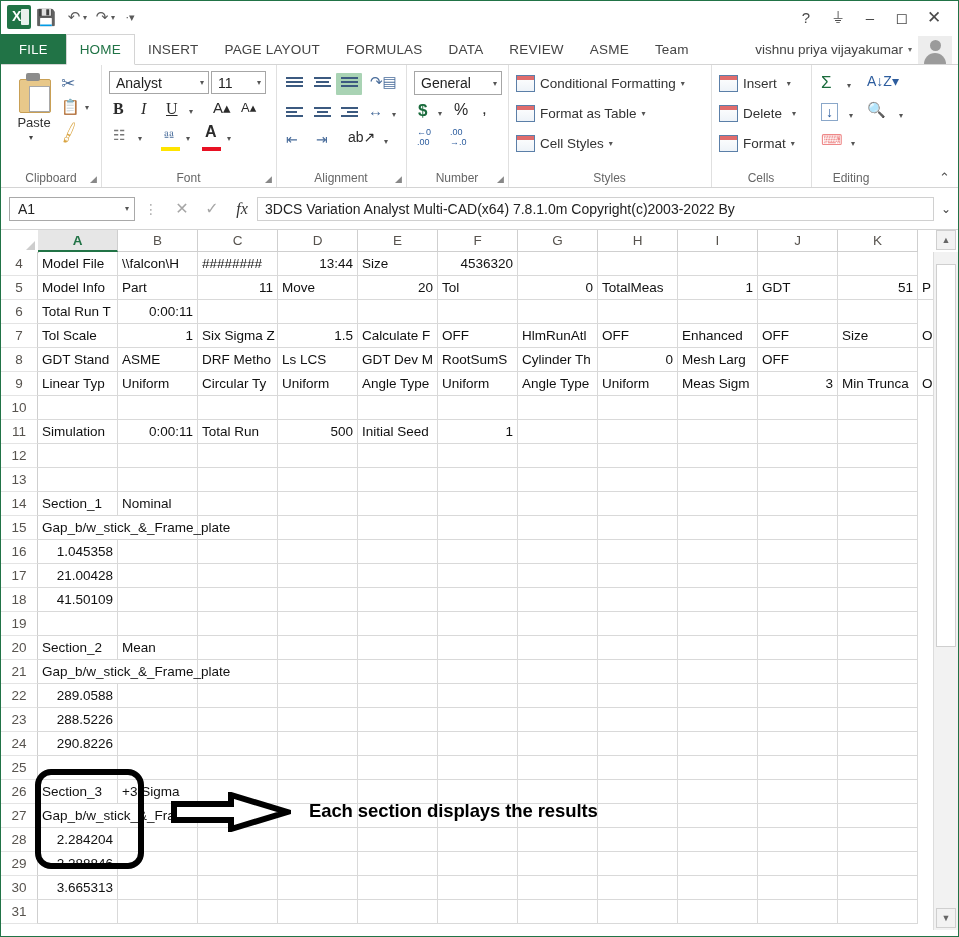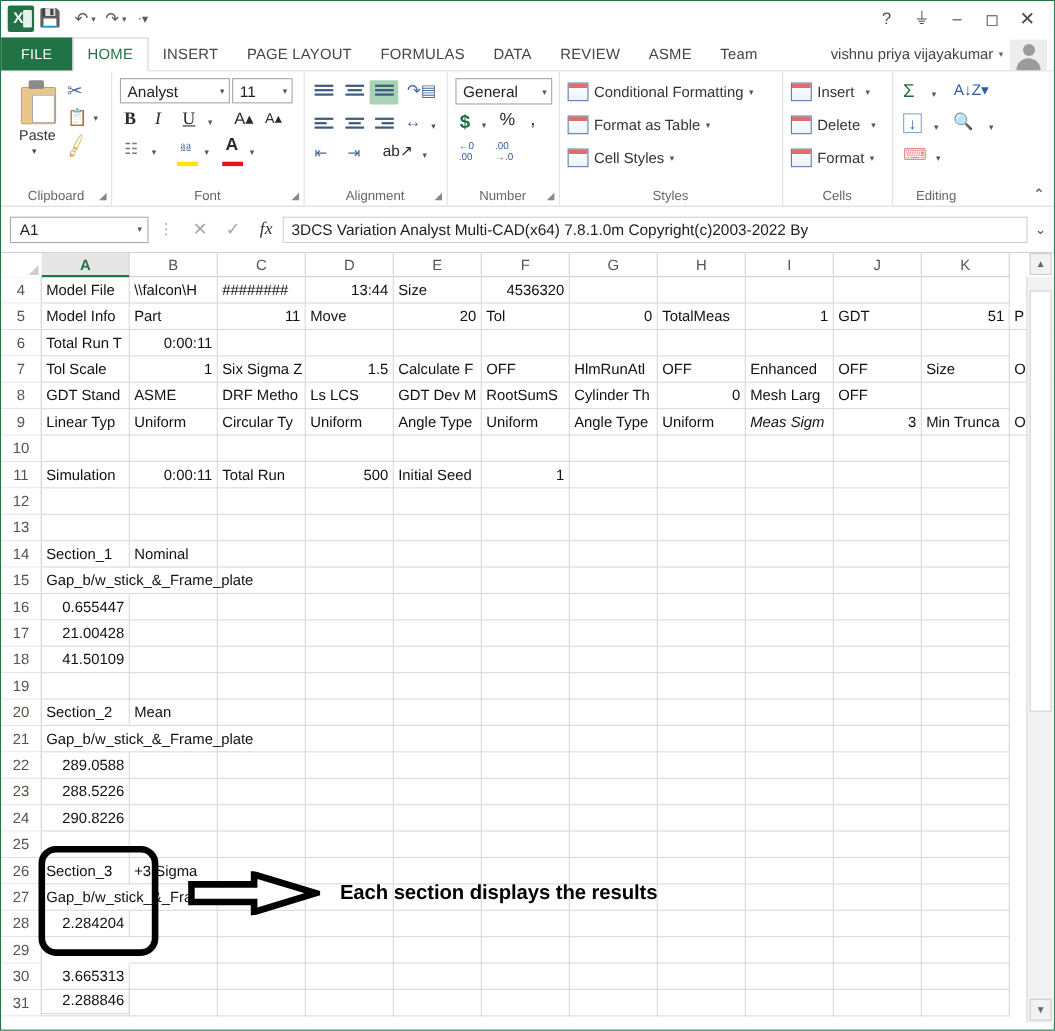--- a/index.html
+++ b/index.html
@@ -475,21 +475,21 @@
         <div class="cell l" style="left: 757px; top: 118px; width: 80px;">OFF</div>
         <div class="cell" style="left: 837px; top: 118px; width: 80px;"></div>
         <div class="cell l" style="left: 37px; top: 142px; width: 80px;">Linear Typ</div>
         <div class="cell l" style="left: 117px; top: 142px; width: 80px;">Uniform</div>
         <div class="cell l" style="left: 197px; top: 142px; width: 80px;">Circular Ty</div>
         <div class="cell l" style="left: 277px; top: 142px; width: 80px;">Uniform</div>
         <div class="cell l" style="left: 357px; top: 142px; width: 80px;">Angle Type</div>
         <div class="cell l" style="left: 437px; top: 142px; width: 80px;">Uniform</div>
         <div class="cell l" style="left: 517px; top: 142px; width: 80px;">Angle Type</div>
         <div class="cell l" style="left: 597px; top: 142px; width: 80px;">Uniform</div>
-        <div class="cell l" style="left: 677px; top: 142px; width: 80px; font-style: italic;">Meas Sigm</div>
+        <div class="cell l" style="left: 677px; top: 142px; width: 80px;">Meas Sigm</div>
         <div class="cell r" style="left: 757px; top: 142px; width: 80px;">3</div>
         <div class="cell l" style="left: 837px; top: 142px; width: 80px;">Min Trunca</div>
         <div class="cell l" style="left: 917px; top: 142px; width: 80px;">O</div>
         <div class="cell" style="left: 37px; top: 166px; width: 80px;"></div>
         <div class="cell" style="left: 117px; top: 166px; width: 80px;"></div>
         <div class="cell" style="left: 197px; top: 166px; width: 80px;"></div>
         <div class="cell" style="left: 277px; top: 166px; width: 80px;"></div>
         <div class="cell" style="left: 357px; top: 166px; width: 80px;"></div>
         <div class="cell" style="left: 437px; top: 166px; width: 80px;"></div>
         <div class="cell" style="left: 517px; top: 166px; width: 80px;"></div>
@@ -545,21 +545,21 @@
         <div class="cell" style="left: 117px; top: 286px; width: 80px;"></div>
         <div class="cell" style="left: 197px; top: 286px; width: 80px;"></div>
         <div class="cell" style="left: 277px; top: 286px; width: 80px;"></div>
         <div class="cell" style="left: 357px; top: 286px; width: 80px;"></div>
         <div class="cell" style="left: 437px; top: 286px; width: 80px;"></div>
         <div class="cell" style="left: 517px; top: 286px; width: 80px;"></div>
         <div class="cell" style="left: 597px; top: 286px; width: 80px;"></div>
         <div class="cell" style="left: 677px; top: 286px; width: 80px;"></div>
         <div class="cell" style="left: 757px; top: 286px; width: 80px;"></div>
         <div class="cell" style="left: 837px; top: 286px; width: 80px;"></div>
-        <div class="cell r" style="left: 37px; top: 310px; width: 80px;">0.655447</div>
+        <div class="cell r" style="left: 37px; top: 310px; width: 80px;">1.045358</div>
         <div class="cell" style="left: 117px; top: 310px; width: 80px;"></div>
         <div class="cell" style="left: 197px; top: 310px; width: 80px;"></div>
         <div class="cell" style="left: 277px; top: 310px; width: 80px;"></div>
         <div class="cell" style="left: 357px; top: 310px; width: 80px;"></div>
         <div class="cell" style="left: 437px; top: 310px; width: 80px;"></div>
         <div class="cell" style="left: 517px; top: 310px; width: 80px;"></div>
         <div class="cell" style="left: 597px; top: 310px; width: 80px;"></div>
         <div class="cell" style="left: 677px; top: 310px; width: 80px;"></div>
         <div class="cell" style="left: 757px; top: 310px; width: 80px;"></div>
         <div class="cell" style="left: 837px; top: 310px; width: 80px;"></div>
@@ -688,21 +688,21 @@
         <div class="cell" style="left: 117px; top: 598px; width: 80px;"></div>
         <div class="cell" style="left: 197px; top: 598px; width: 80px;"></div>
         <div class="cell" style="left: 277px; top: 598px; width: 80px;"></div>
         <div class="cell" style="left: 357px; top: 598px; width: 80px;"></div>
         <div class="cell" style="left: 437px; top: 598px; width: 80px;"></div>
         <div class="cell" style="left: 517px; top: 598px; width: 80px;"></div>
         <div class="cell" style="left: 597px; top: 598px; width: 80px;"></div>
         <div class="cell" style="left: 677px; top: 598px; width: 80px;"></div>
         <div class="cell" style="left: 757px; top: 598px; width: 80px;"></div>
         <div class="cell" style="left: 837px; top: 598px; width: 80px;"></div>
-        <div class="cell r" style="left: 37px; top: 622px; width: 80px; margin-top: 46px;">2.288846</div>
+        <div class="cell r" style="left: 37px; top: 622px; width: 80px;">2.288846</div>
         <div class="cell" style="left: 117px; top: 622px; width: 80px;"></div>
         <div class="cell" style="left: 197px; top: 622px; width: 80px;"></div>
         <div class="cell" style="left: 277px; top: 622px; width: 80px;"></div>
         <div class="cell" style="left: 357px; top: 622px; width: 80px;"></div>
         <div class="cell" style="left: 437px; top: 622px; width: 80px;"></div>
         <div class="cell" style="left: 517px; top: 622px; width: 80px;"></div>
         <div class="cell" style="left: 597px; top: 622px; width: 80px;"></div>
         <div class="cell" style="left: 677px; top: 622px; width: 80px;"></div>
         <div class="cell" style="left: 757px; top: 622px; width: 80px;"></div>
         <div class="cell" style="left: 837px; top: 622px; width: 80px;"></div>

